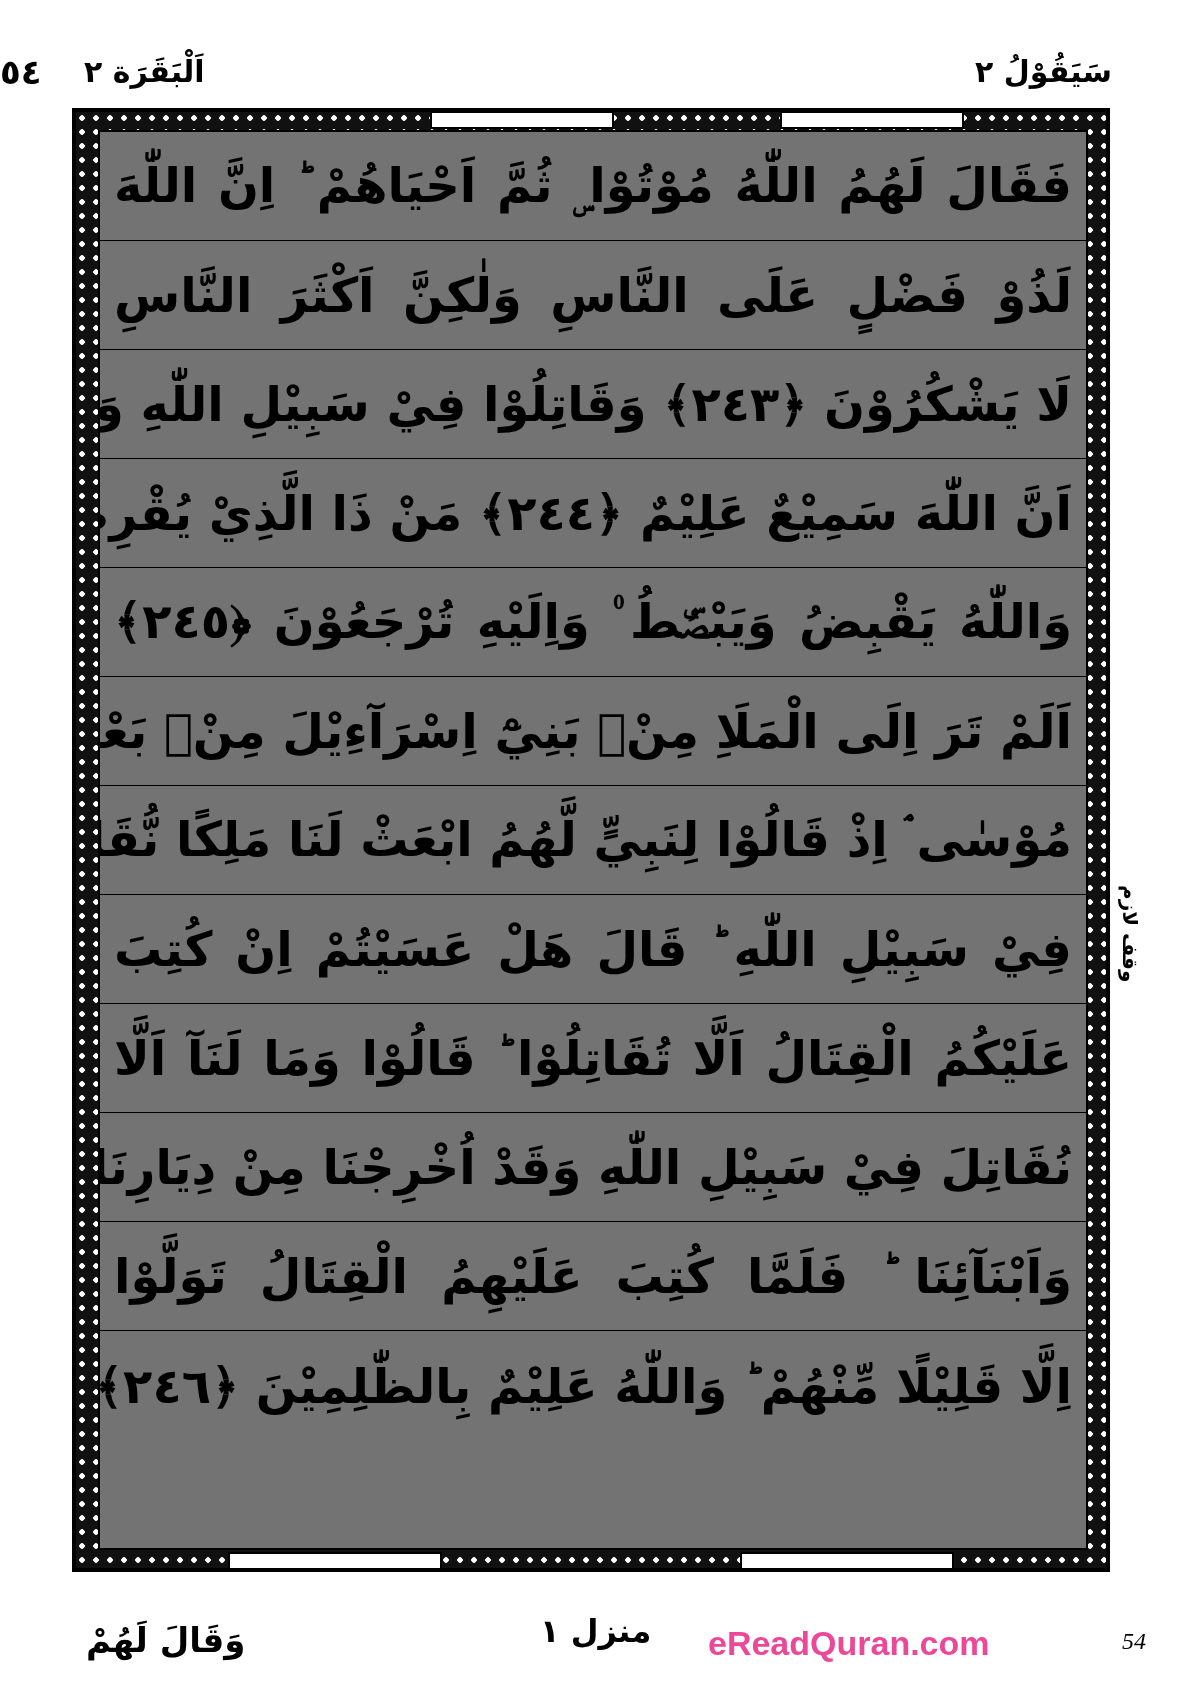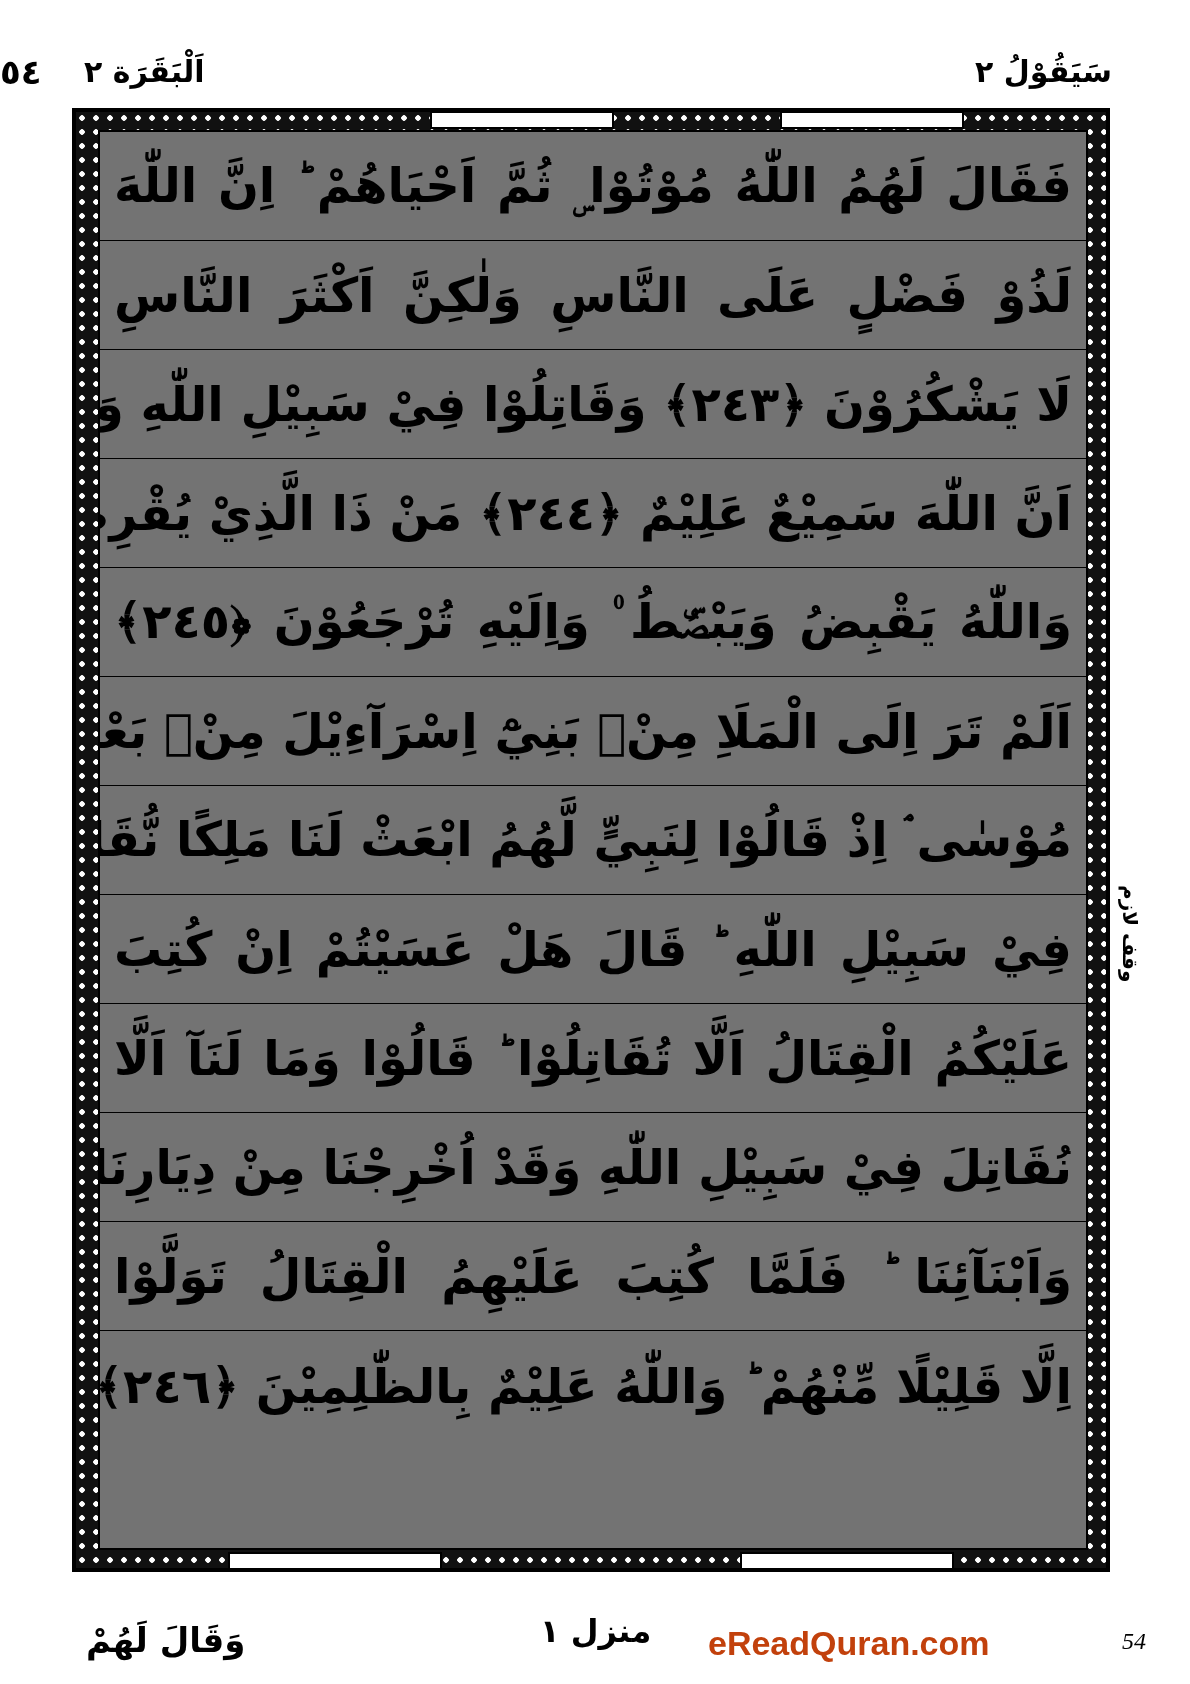--- a/index.html
+++ b/index.html
@@ -15,21 +15,21 @@
       #111;}
   .text-area{position:absolute;left:98px;top:130px;width:990px;height:1420px;background:#737373;border:2px solid #000;box-sizing:border-box;}
   .line{position:relative;height:109px;border-bottom:1.5px solid #000;box-sizing:border-box;display:flex;align-items:center;justify-content:center;direction:rtl;
     font-family:"DejaVu Sans",sans-serif;font-size:48px;font-weight:bold;white-space:nowrap;overflow:hidden;padding:0 14px;}
   .line:last-child{border-bottom:none;}
   .line span.txt{display:block;width:100%;text-align:justify;text-align-last:justify;}
   .margin-note{position:absolute;left:1118px;top:885px;writing-mode:vertical-rl;font-size:20px;font-weight:bold;direction:rtl;}
   .ftr{position:absolute;top:1596px;margin-top:24px;}
   #ftr-catchword{left:86px;font-size:34px;font-weight:bold;direction:rtl;}
   #ftr-manzil{left:540px;top:1588px;font-size:32px;font-weight:bold;direction:rtl;}
-  #ftr-site{left:708px;top:1600px;font-family:"Liberation Sans",sans-serif;font-weight:bold;font-size:34px;color:#c2410c;}
+  #ftr-site{left:708px;top:1600px;font-family:"Liberation Sans",sans-serif;font-weight:bold;font-size:34px;color:#ec4899;}
   #ftr-page{left:1122px;top:1604px;font-family:"Liberation Serif",serif;font-size:24px;font-style:italic;}
   .orn-band{position:absolute;height:14px;background:#fff;border:2px solid #000;}
 </style>
 </head>
 <body>
 
 <div class="hdr" id="hdr-right">سَيَقُوْلُ ٢</div>
 <div class="hdr" id="hdr-center">٥٤</div>
 <div class="hdr" id="hdr-left">اَلْبَقَرَة ٢</div>
 

